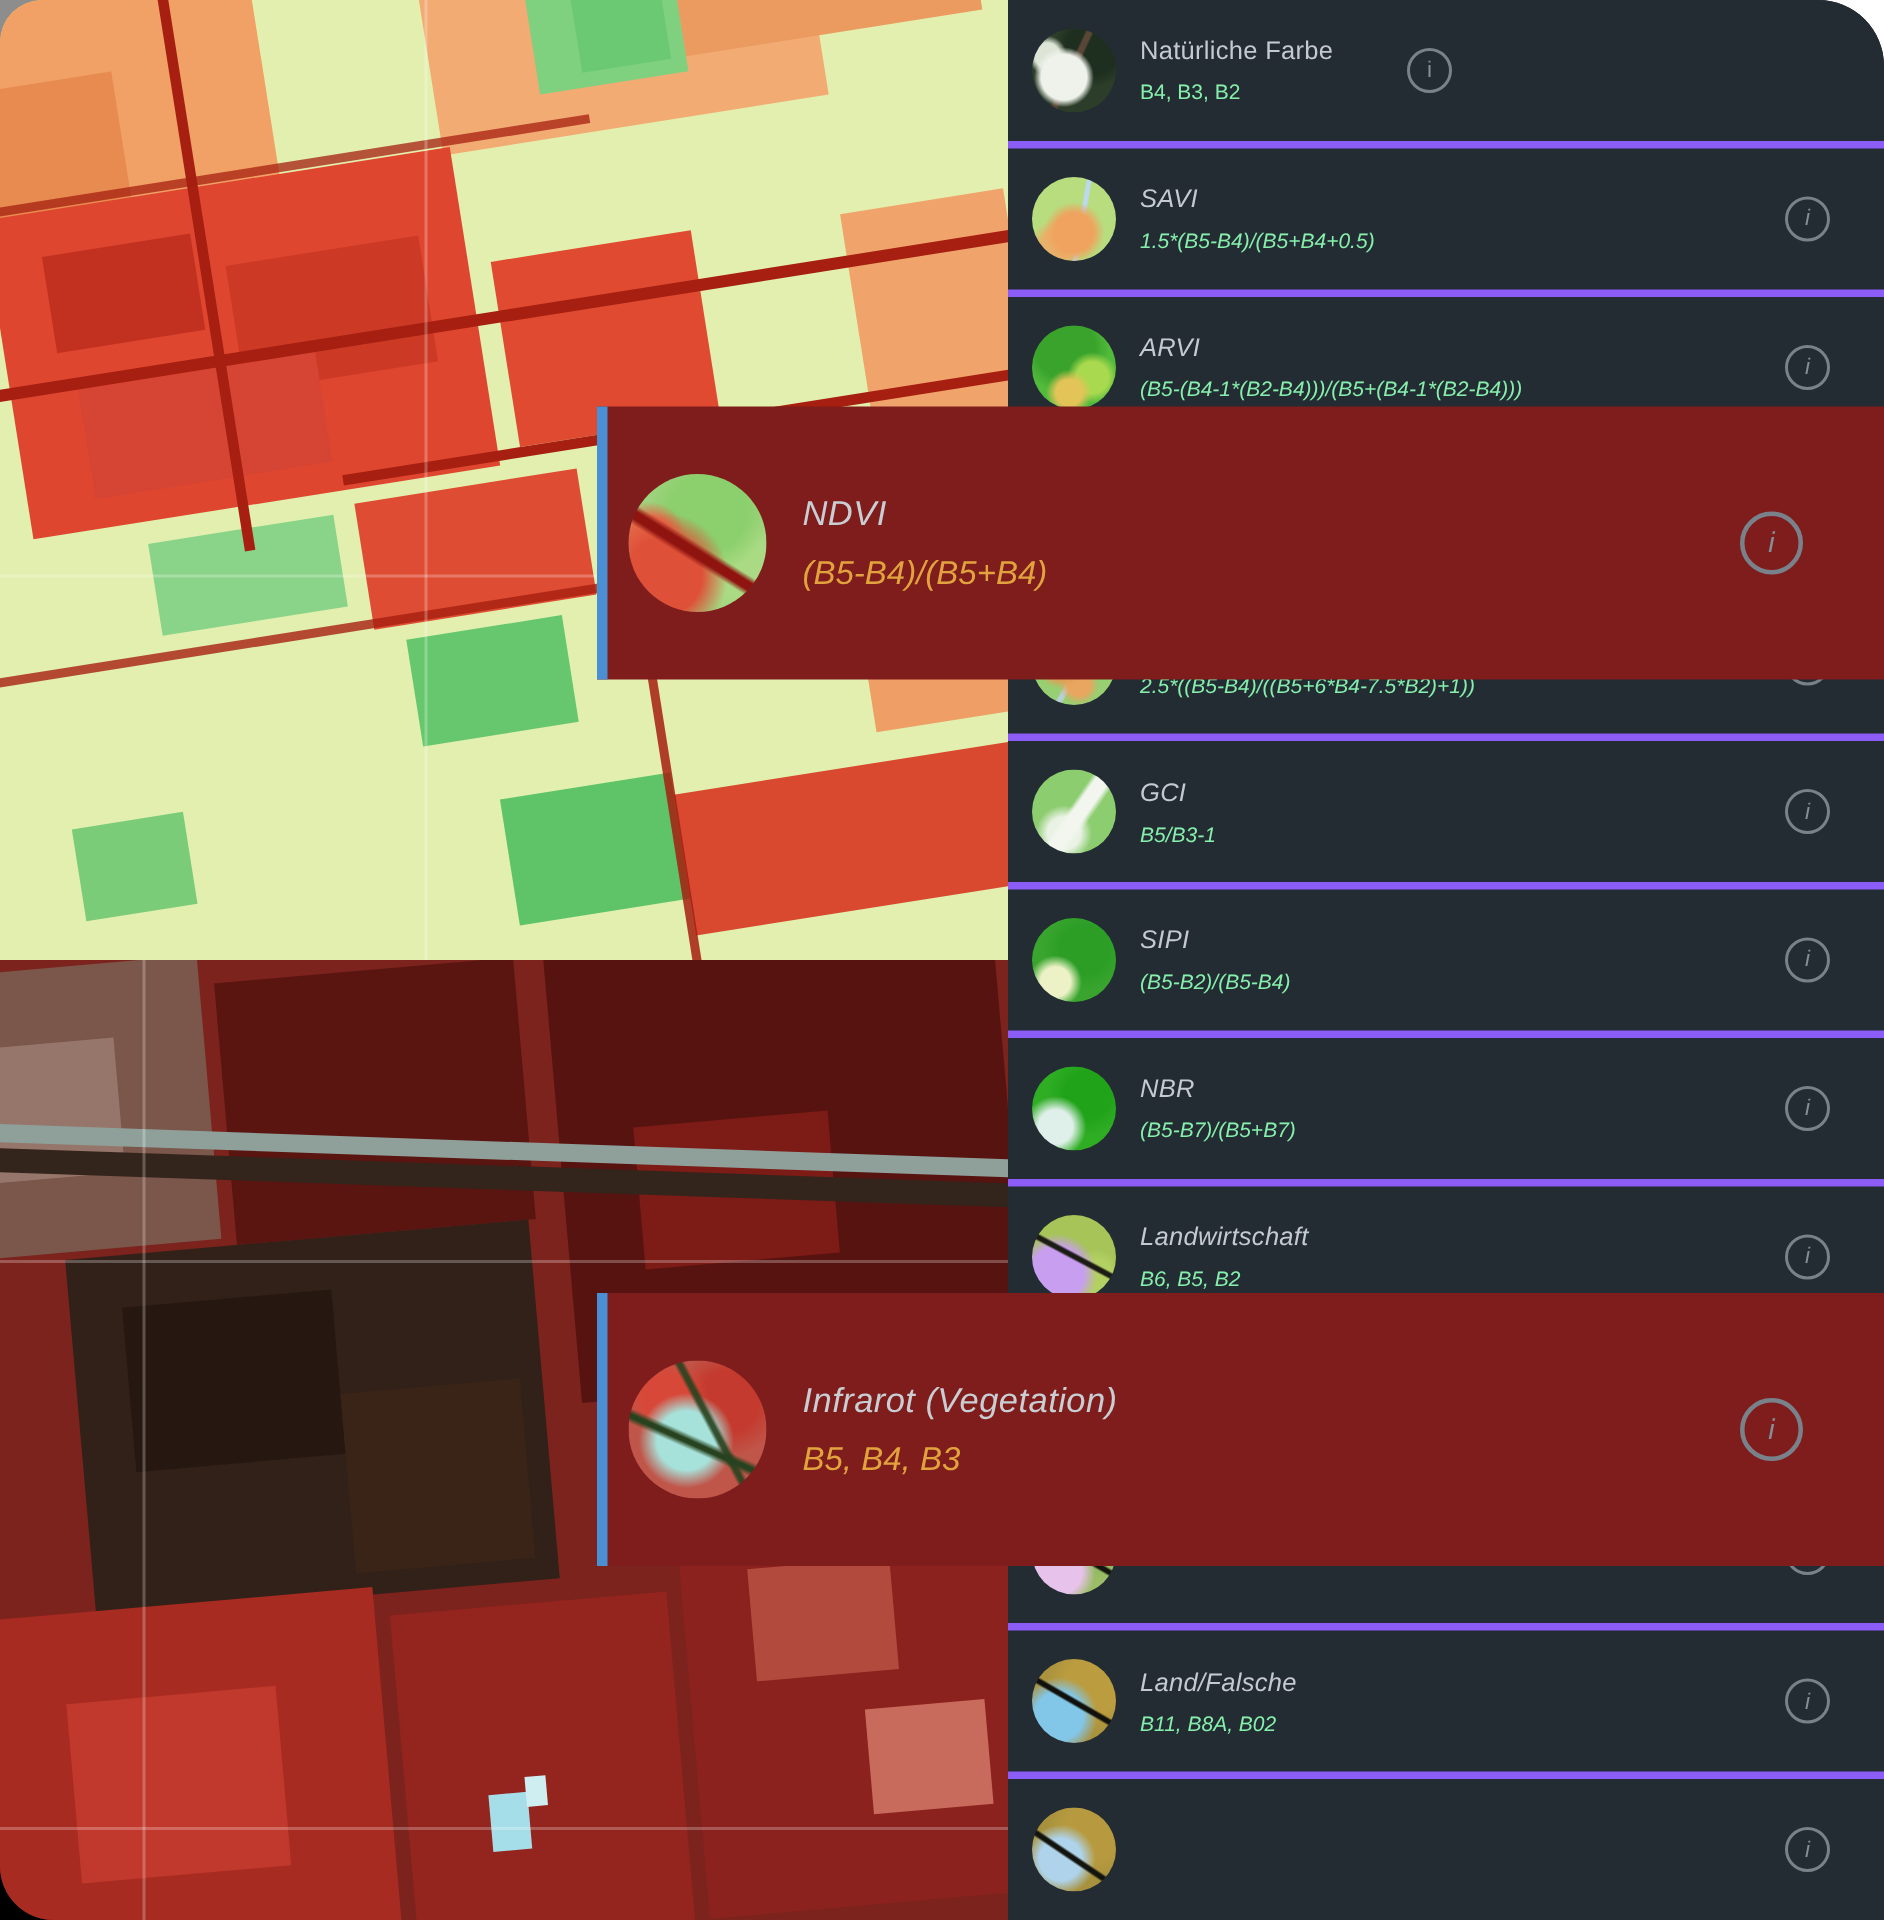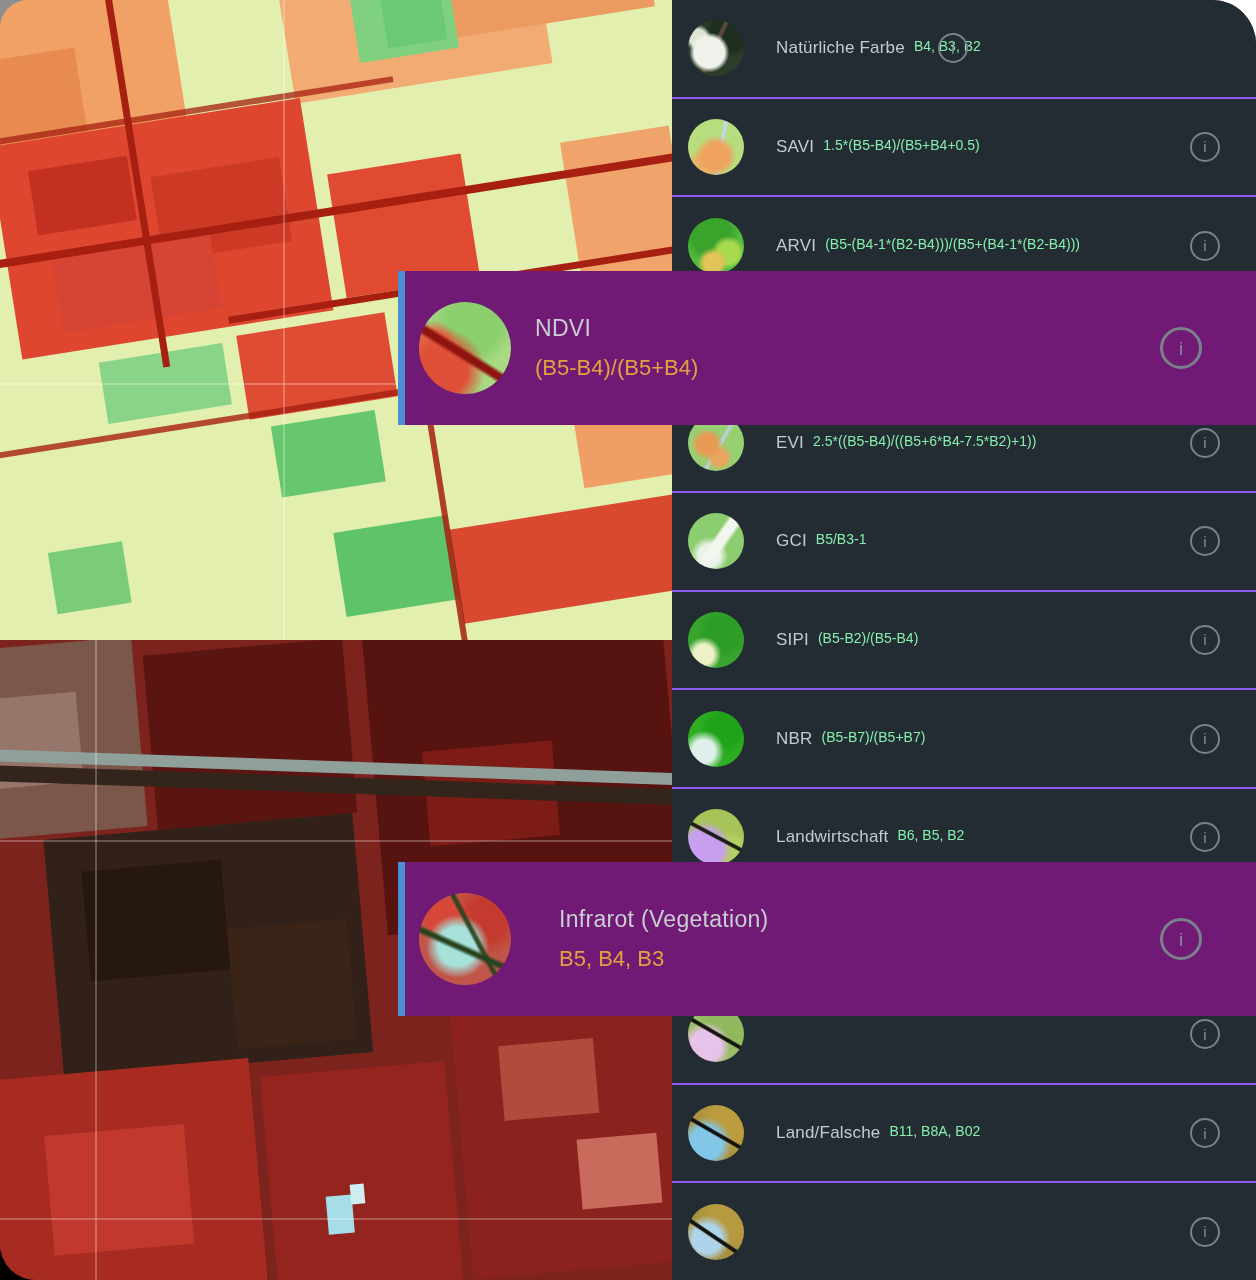--- a/index.html
+++ b/index.html
@@ -16,35 +16,35 @@
   .map{position:relative;width:672px;height:640px;overflow:hidden;}
   .map svg{display:block}
   .grid{position:absolute;background:rgba(255,255,255,.25);}
   .grid.v{top:0;width:2px;height:100%;}
   .grid.h{left:0;height:2px;width:100%;}
 
   
   .panel{position:absolute;left:672px;top:0;width:584px;height:1280px;background:#232b33;
     display:flex;flex-direction:column;}
   .row{flex:1;position:relative;display:flex;align-items:center;padding-left:16px;box-sizing:border-box;}
-  .row + .row{border-top:2px solid #8b5cf6;}
+  .row + .row{border-top:5px solid #8b5cf6;font-style:italic;}
   .thumb{width:56px;height:56px;border-radius:50%;flex:none;}
-  .meta{display:flex;flex-direction:row;gap:9px;margin-left:32px;max-width:420px;}
+  .meta{display:flex;flex-direction:column;gap:9px;margin-left:16px;max-width:420px;}
   .title{font-size:17px;color:#c4cacf;letter-spacing:.2px;}
   .formula{font-size:14px;color:#86efac;white-space:nowrap;}
   .info{position:absolute;right:36px;top:50%;transform:translateY(-50%);
     width:26px;height:26px;border:2px solid #79828a;border-radius:50%;color:#868f97;
     display:flex;align-items:center;justify-content:center;font-size:15px;line-height:1;}
   .row-first .info{right:auto;left:266px;}
 
   
-  .overlay{position:absolute;left:398px;right:0;height:154px;z-index:5;background:#701a75;
-    border-left:7px solid #4a8fd4;display:flex;align-items:center;padding-left:14px;box-sizing:border-box;}
+  .overlay{position:absolute;left:398px;right:0;height:182px;z-index:5;background:#7f1d1d;
+    border-left:7px solid #4a8fd4;display:flex;align-items:center;padding-left:14px;box-sizing:border-box;font-style:italic;}
   .ov-ndvi{top:271px;}
-  .ov-ir{top:862px;gap:24px;}
+  .ov-ir{top:862px;}
   .thumb-big{width:92px;height:92px;border-radius:50%;flex:none;}
   .meta-big{display:flex;flex-direction:column;gap:13px;margin-left:24px;}
   .title-big{font-size:23px;color:#c9ced3;letter-spacing:.3px;}
   .formula-big{font-size:22px;color:#e2a33e;white-space:nowrap;}
   .info-big{width:36px;height:36px;border-width:3px;font-size:19px;right:54px;}
 
   
   .t1{background:
       radial-gradient(circle at 38% 58%, #eef2ea 0 32%, rgba(238,242,234,0) 42%),
       radial-gradient(circle at 18% 32%, #dde5d6 0 14%, rgba(221,229,214,0) 22%),

